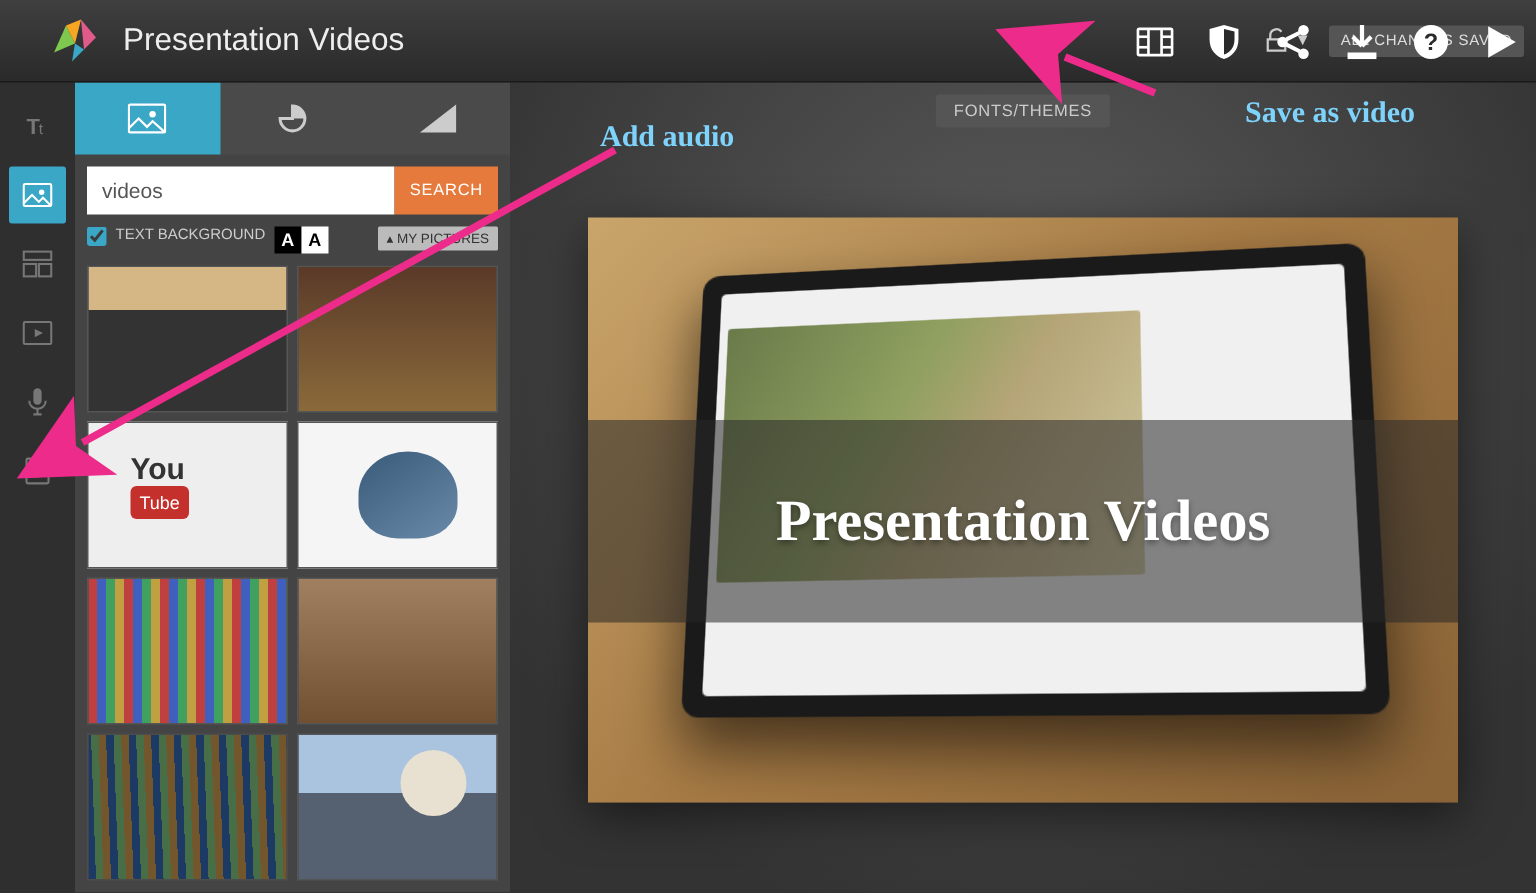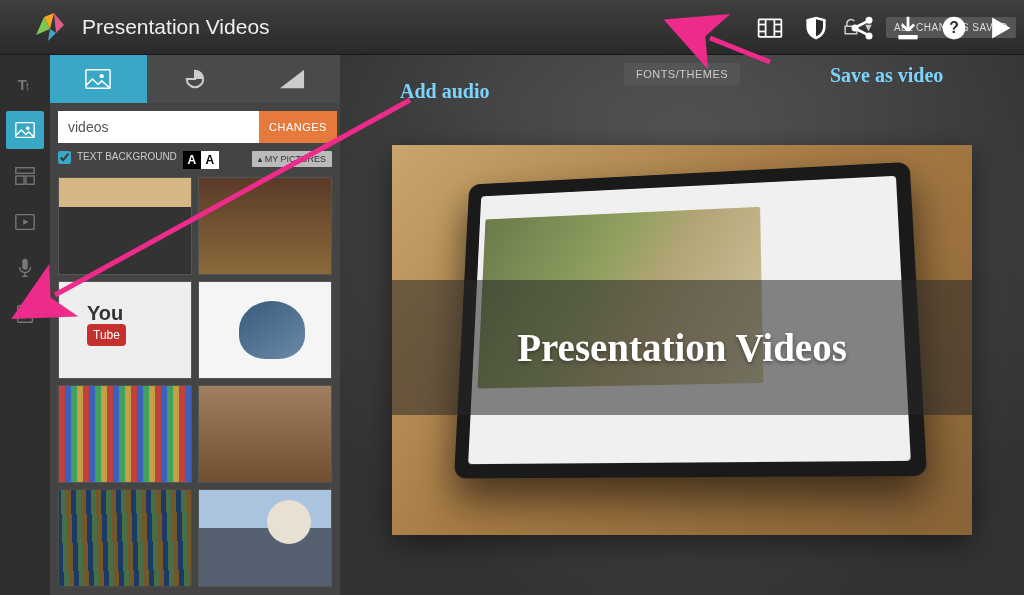--- a/index.html
+++ b/index.html
@@ -195,21 +195,21 @@
           </svg>
         </div>
       <div class="tab">
           <svg viewBox="0 0 28 22">
             <polygon points="1,21 27,21 27,1" fill="currentColor"></polygon>
           </svg>
         </div>
     </div>
     <div class="searchrow">
       <input type="text" value="videos" style="">
-      <button class="searchbtn">CHANGES</button>
+      <button class="searchbtn">SEARCH</button>
     </div>
     <div class="optrow">
       <input type="checkbox" checked="" style="">
       <span>TEXT BACKGROUND</span>
       <span class="tbg-swatch">
         <span style="background:#000;color:#fff">A</span>
           <span style="background:#fff;color:#000">A</span>
       </span>
       <span class="myp">▴ MY PICTURES</span>
     </div>

